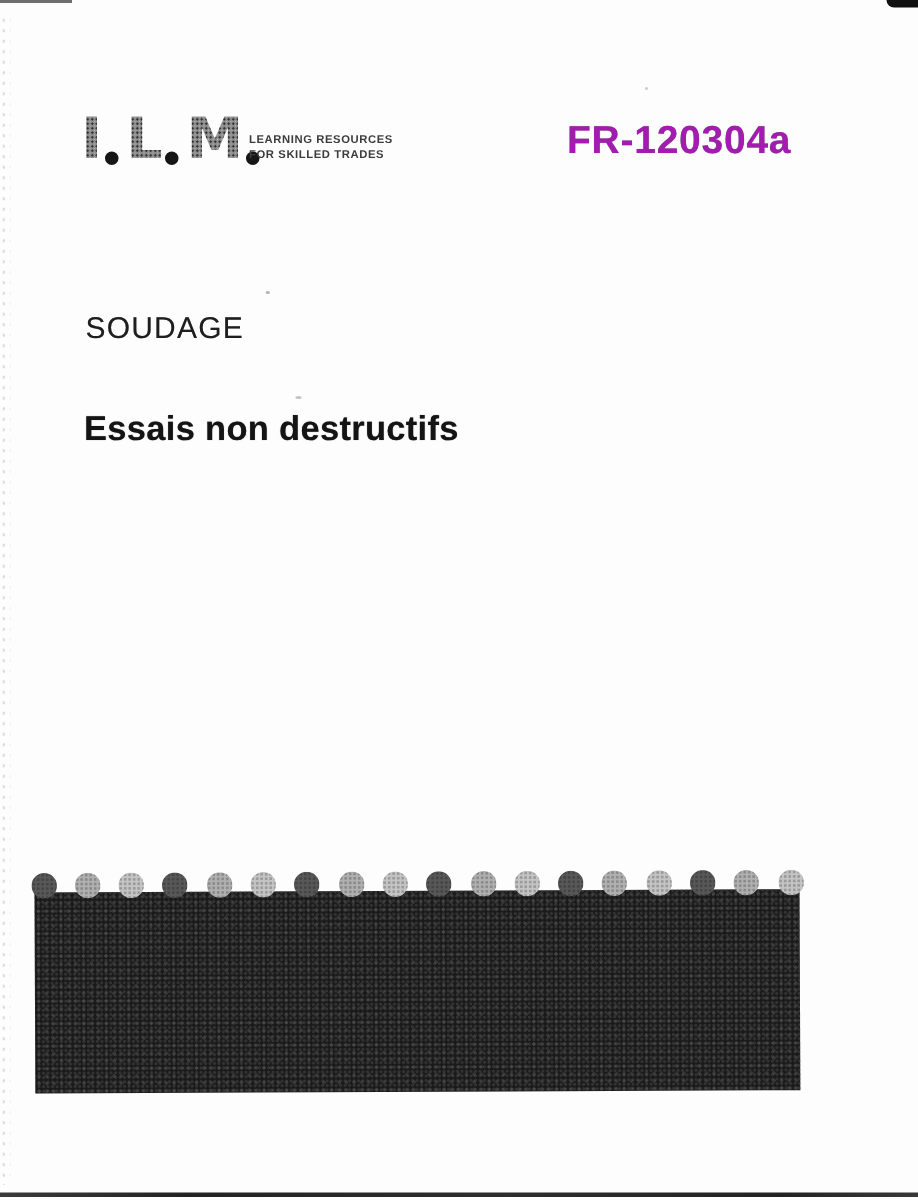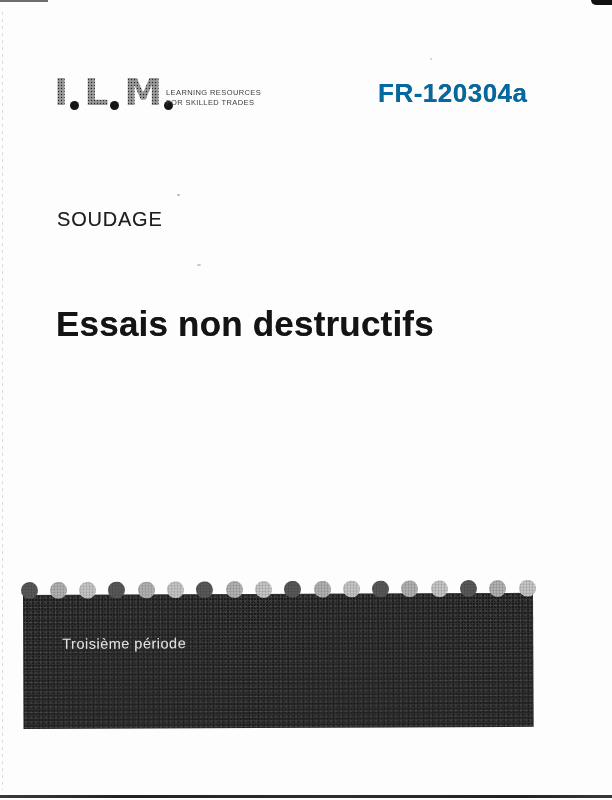--- a/index.html
+++ b/index.html
@@ -40,41 +40,41 @@
     background-size:3px 3px,3px 3px;
     background-position:0 0,1.5px 1.5px;
     -webkit-background-clip:text;background-clip:text;
   }
   .letter-period{
     display:inline-block;width:9px;height:9px;border-radius:50%;
     background:#161616;margin-left:2px;margin-bottom:2px;
   }
   .logo-tagline{
     position:absolute;left:166px;top:88px;
-    font-size:7.5px;font-weight:normal;letter-spacing:.4px;
+    font-size:7.5px;font-weight:bold;letter-spacing:.4px;
     color:#3c3c3c;line-height:10px;white-space:nowrap;
   }
 
   
   .doc-code{
     position:absolute;left:378px;top:78px;
-    font-size:26px;font-weight:bold;color:#0369a1;
+    font-size:26px;font-weight:bold;color:#a21caf;
     letter-spacing:.5px;
     text-shadow:0 0 .5px rgba(0,0,0,.55);
   }
 
   
   .subject{
     position:absolute;left:57px;top:208px;
     font-size:20px;color:#1f1f1f;letter-spacing:.8px;
     text-shadow:0 0 .4px rgba(0,0,0,.4);
   }
   .title{
-    position:absolute;left:56px;top:304px;margin:0;
-    font-size:35px;font-weight:bold;color:#141414;
+    position:absolute;left:56px;top:272px;margin:0;
+    font-size:23px;font-weight:bold;color:#141414;
     letter-spacing:.2px;white-space:nowrap;
     text-shadow:0 0 .6px rgba(0,0,0,.6);
   }
 
   
   .band{
     position:absolute;left:23px;top:595px;width:510px;height:134px;
     background-color:#191919;
     background-image:radial-gradient(rgba(125,125,125,.28) 1px,transparent 1.3px),
                      radial-gradient(rgba(70,70,70,.55) 1px,transparent 1.3px);
@@ -146,17 +146,16 @@
         <span class="band-dot" style="left: 290.5px; width: 17px; height: 17px; background-color: rgb(176, 176, 176);"></span>
         <span class="band-dot" style="left: 319.8px; width: 17px; height: 17px; background-color: rgb(196, 196, 196);"></span>
         <span class="band-dot" style="left: 349.1px; width: 17px; height: 17px; background-color: rgb(88, 88, 88);"></span>
         <span class="band-dot" style="left: 378.4px; width: 17px; height: 17px; background-color: rgb(176, 176, 176);"></span>
         <span class="band-dot" style="left: 407.7px; width: 17px; height: 17px; background-color: rgb(196, 196, 196);"></span>
         <span class="band-dot" style="left: 437px; width: 17px; height: 17px; background-color: rgb(88, 88, 88);"></span>
         <span class="band-dot" style="left: 466.3px; width: 17px; height: 17px; background-color: rgb(176, 176, 176);"></span>
         <span class="band-dot" style="left: 495.6px; width: 17px; height: 17px; background-color: rgb(196, 196, 196);"></span>
       </div>
     <div class="band-text">
-      <div>Troisième période</div>
     </div>
   </div>
 
 </div>
 
 </body></html>

